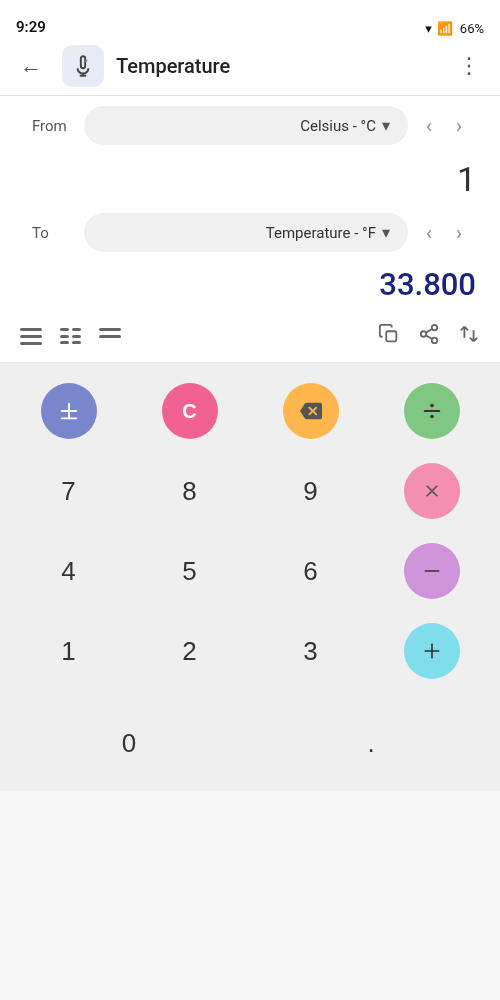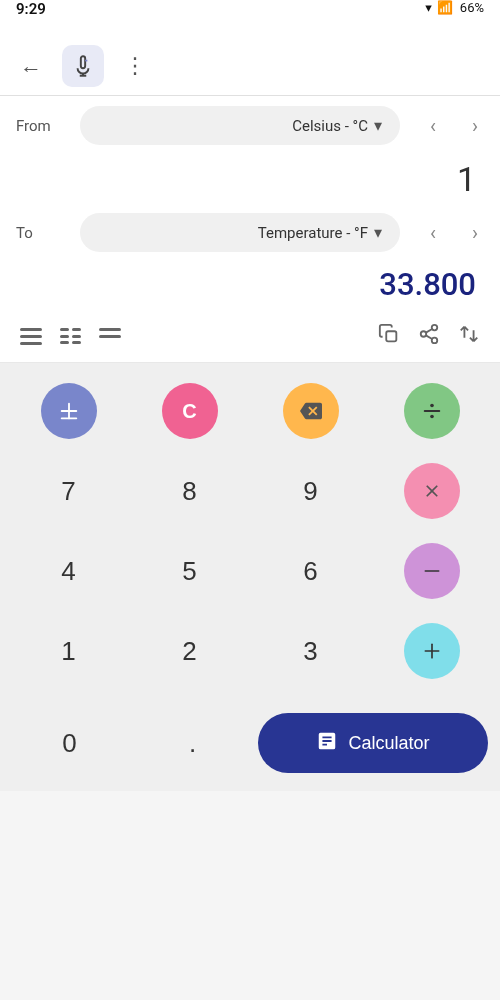--- a/index.html
+++ b/index.html
@@ -11,21 +11,21 @@
       font-family: 'Roboto', Arial, sans-serif;
       overflow: hidden;
       position: relative;
     }
 
     
     .status-bar {
       background: #fff;
       height: 36px;
       display: flex;
-      align-items: flex-start;
+      align-items: flex-end;
       justify-content: space-between;
       padding: 0 16px;
     }
     .status-time {
       font-size: 15px;
       font-weight: 600;
       color: #111;
     }
     .status-icons {
       display: flex;
@@ -74,22 +74,22 @@
       color: #555;
       cursor: pointer;
       padding: 8px;
     }
 
     
     .converter-row {
       background: #fff;
       display: flex;
       align-items: center;
-      padding: 10px 16px;
-      gap: 24px;
+      padding: 10px 32px;
+      gap: 12px;
     }
     .row-label {
       font-size: 15px;
       color: #555;
       width: 40px;
       flex-shrink: 0;
     }
     .unit-selector {
       flex: 1;
       background: #f0f0f0;
@@ -304,20 +304,21 @@
   <span class="app-bar-back">←</span>
   <div class="app-bar-icon">
     <svg width="26" height="26" viewBox="0 0 24 24" fill="none">
       <rect x="10" y="3" width="4" height="11" rx="2" stroke="#444" stroke-width="1.8" fill="none"></rect>
       <path d="M7 14a5 5 0 0010 0" stroke="#444" stroke-width="1.8" fill="none"></path>
       <line x1="12" y1="19" x2="12" y2="21" stroke="#444" stroke-width="1.8"></line>
       <line x1="9" y1="21" x2="15" y2="21" stroke="#444" stroke-width="1.8"></line>
       <line x1="14" y1="7" x2="16" y2="7" stroke="#7c83c8" stroke-width="1.6"></line>
     </svg>
   </div>
+  <span class="app-bar-title">Temperature</span>
   <span class="app-bar-more">⋮</span>
 </div>
 
 <div class="converter-row">
   <span class="row-label">From</span>
   <div class="unit-selector">
     <span class="unit-selector-text">Celsius - °C</span>
     <span class="unit-selector-arrow">▾</span>
   </div>
   <span class="nav-arrow">‹</span>
@@ -482,21 +483,13 @@
 
 </div>
 
 <div class="calculator-row">
   <button class="calc-zero">
     <span>0</span>
   </button>
   <button class="calc-dot">
     <span>.</span>
   </button>
-  <button class="calc-btn">
-    <span class="calc-btn-icon">
-      <svg width="22" height="22" viewBox="0 0 24 24" fill="white">
-        <path d="M19 3H5a2 2 0 00-2 2v14a2 2 0 002 2h14a2 2 0 002-2V5a2 2 0 00-2-2zm-7 14H7v-2h5v2zm5-4H7v-2h10v2zm0-4H7V7h10v2z"></path>
-      </svg>
-    </span>
-    <span>Calculator</span>
-  </button>
 </div>
 
 </body></html>

